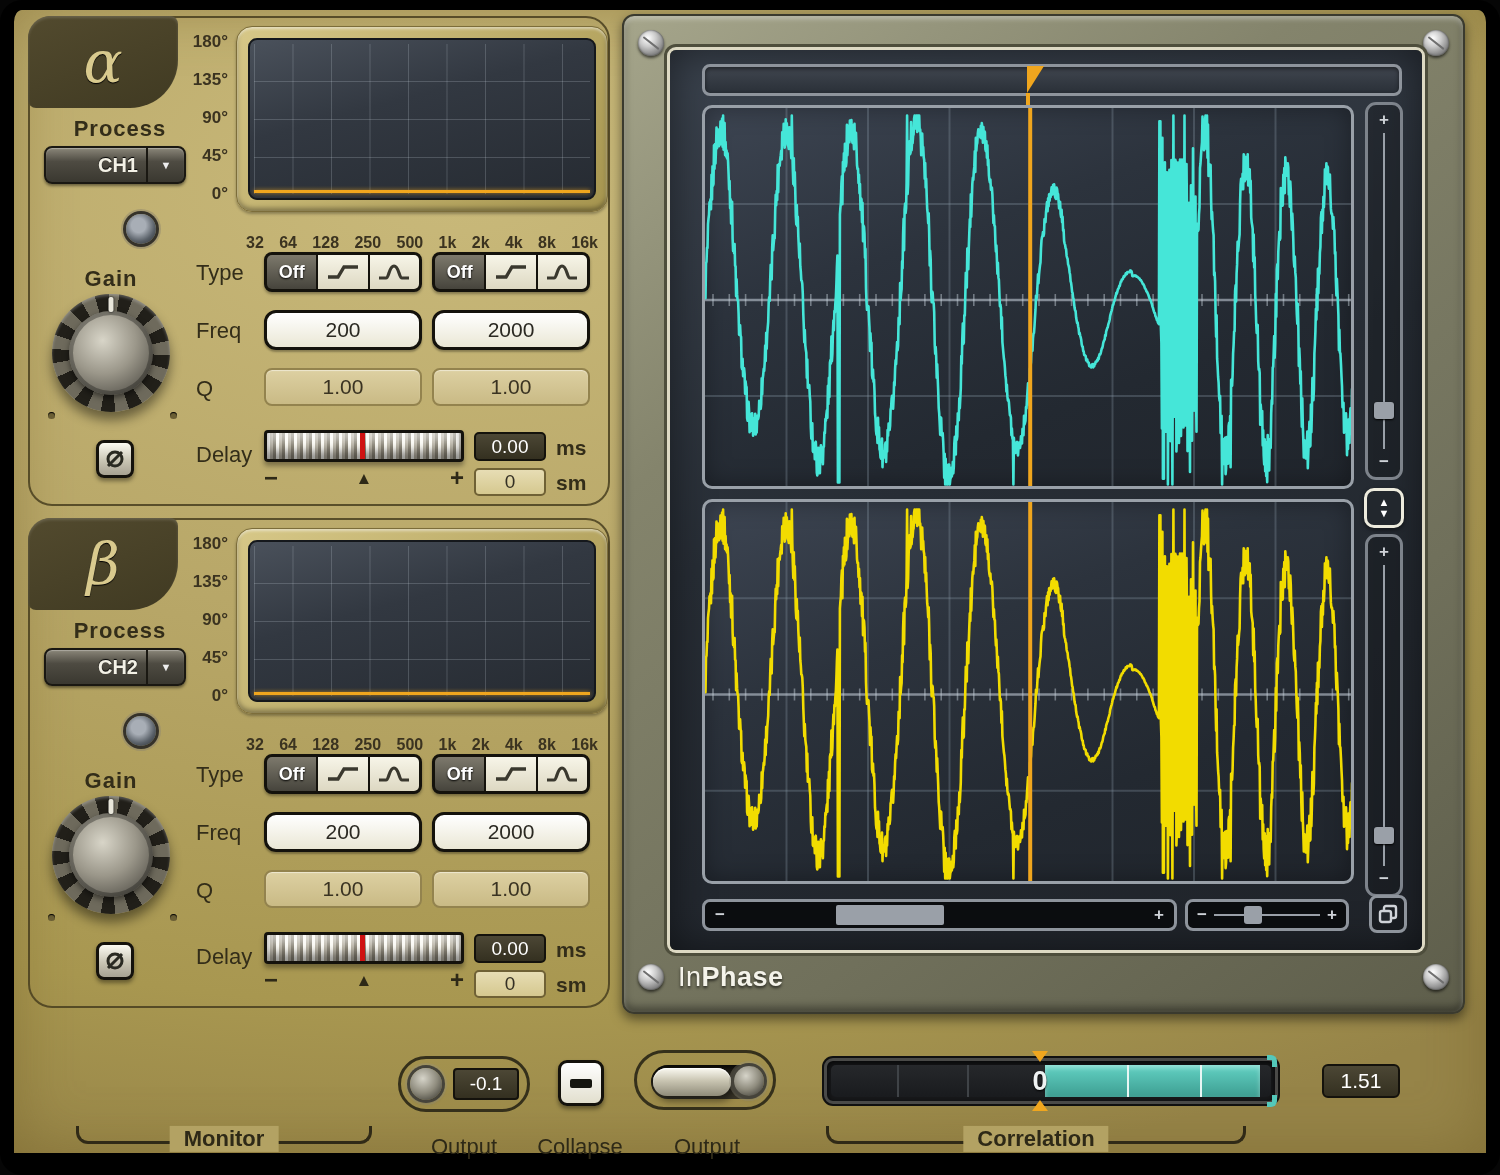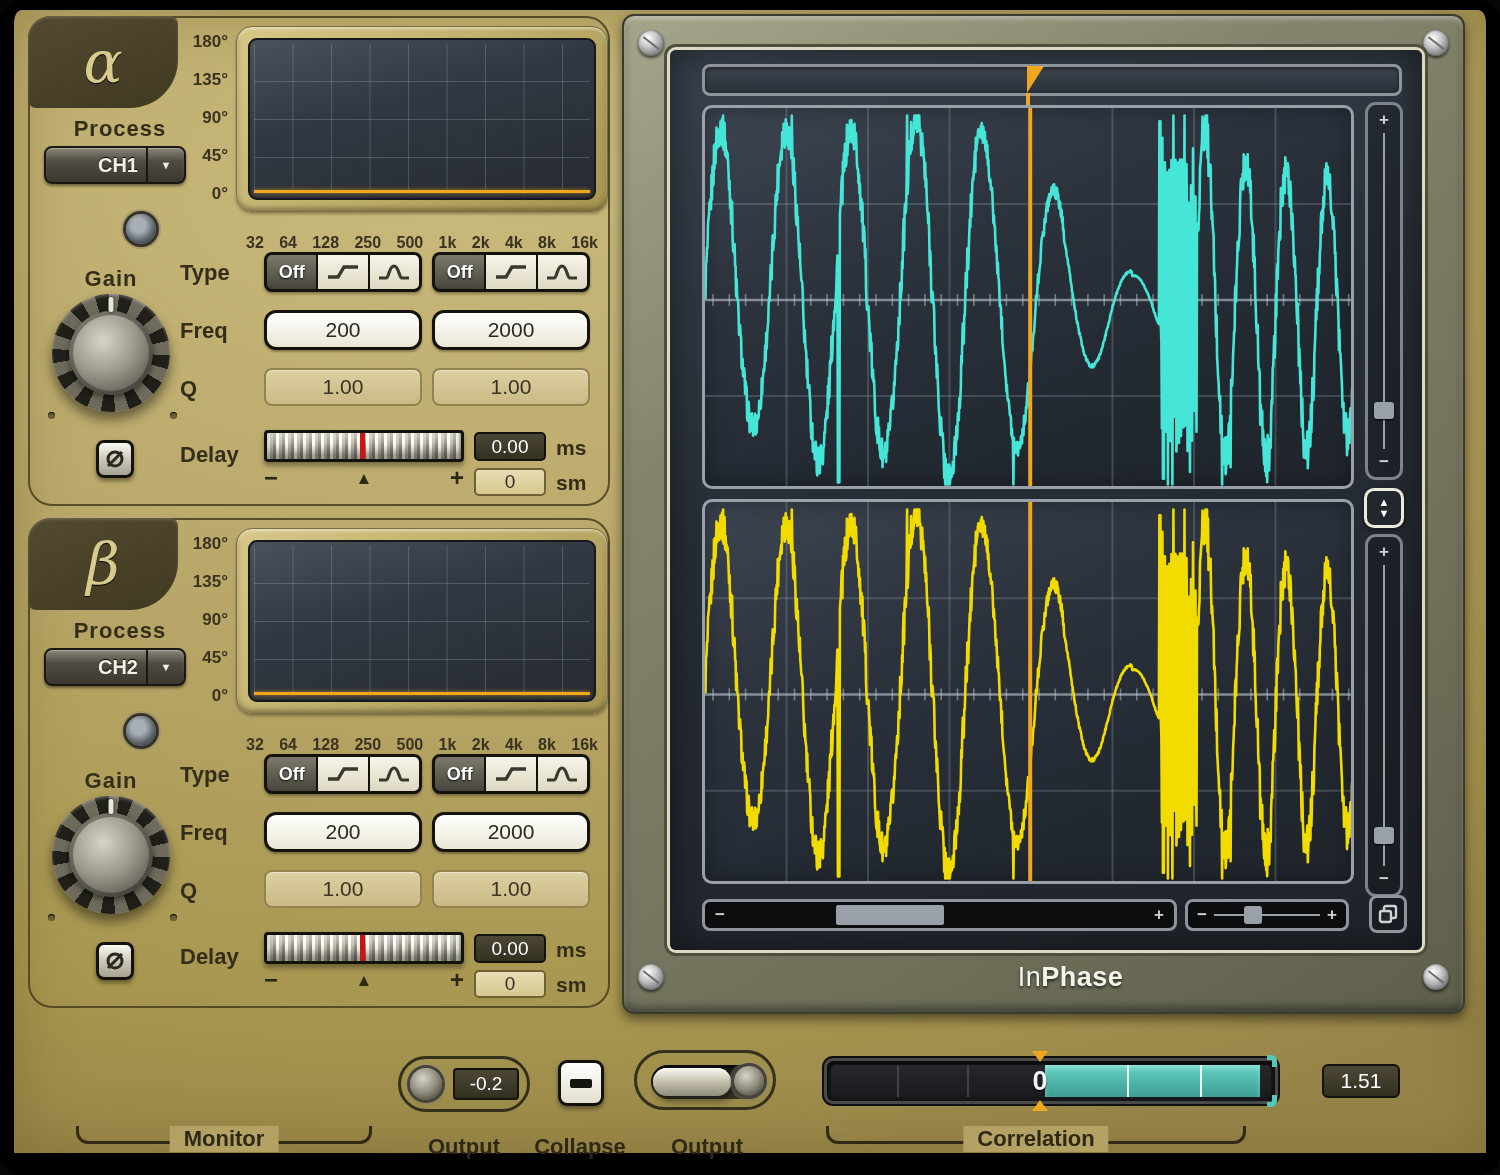--- a/index.html
+++ b/index.html
@@ -42,21 +42,21 @@
     background:linear-gradient(165deg,#4a515b 0%,#323841 40%,#262b32 100%);
     background-size:cover;overflow:hidden;}
   .graph-grid{position:absolute;inset:4px;
     background-image:linear-gradient(90deg,rgba(200,210,220,.22) 1px,transparent 1px),linear-gradient(0deg,rgba(200,210,220,.22) 1px,transparent 1px);
     background-size:38.5px 38px;}
   .graph-zero{position:absolute;left:4px;right:4px;bottom:5px;height:3px;background:#f0a61e;box-shadow:0 0 4px rgba(240,166,30,.7);}
   .yticks{position:absolute;left:138px;top:14px;width:60px;height:172px;display:flex;flex-direction:column;justify-content:space-between;align-items:flex-end;}
   .yticks span{font-weight:bold;font-size:17px;color:#3b3320;}
   .xticks{position:absolute;left:216px;top:196px;width:352px;display:flex;justify-content:space-between;}
   .xticks span{font-weight:bold;font-size:16px;color:#3b3320;margin-top:20px;}
-  .row-lbl{position:absolute;left:150px;width:76px;text-align:left;font-weight:bold;font-size:22px;color:#332d19;}
+  .row-lbl{position:absolute;left:166px;width:76px;text-align:left;font-weight:normal;font-size:22px;color:#332d19;}
   .tgroup{position:absolute;top:234px;width:158px;height:40px;display:flex;gap:2px;border:3px solid #14120c;border-radius:8px;background:#14120c;overflow:hidden;box-shadow:0 2px 3px rgba(0,0,0,.35);}
   .tbtn{flex:1;display:flex;align-items:center;justify-content:center;background:linear-gradient(180deg,#f7f5e8,#ddd8c2);}
   .tbtn.off{background:linear-gradient(180deg,#7d796c,#46443c);}
   .tbtn.off span{color:#fff;font-weight:bold;font-size:18px;text-shadow:0 1px 2px #000;}
   .field{position:absolute;display:flex;align-items:center;justify-content:center;}
   .f-white{background:linear-gradient(180deg,#ffffff,#eae7d5);border:3px solid #14120c;border-radius:12px;box-shadow:0 2px 2px rgba(0,0,0,.3);color:#2b2922;font-size:21px;}
   .f-tan{background:linear-gradient(180deg,#ddd0a2,#c9ba85);border:2px solid #93834e;border-radius:8px;color:#3a3322;font-size:21px;box-shadow:inset 0 1px 1px rgba(255,255,255,.5);}
   .f-dark{background:linear-gradient(180deg,#4c4735,#343020);border:2px solid #14120c;border-radius:5px;color:#fff;font-size:19px;}
   .f-light{background:linear-gradient(180deg,#e7ddb4,#d5c88f);border:2px solid #6f6135;border-radius:5px;color:#343024;font-size:19px;}
   .wheel{position:absolute;left:234px;top:412px;width:200px;height:32px;border:3px solid #14120c;border-radius:4px;
@@ -93,21 +93,21 @@
   .linkbtn{position:absolute;left:694px;top:438px;width:40px;height:40px;border:3px solid #edebdd;border-radius:10px;background:#22272d;
     display:flex;flex-direction:column;align-items:center;justify-content:center;gap:1px;box-shadow:0 2px 4px rgba(0,0,0,.5);}
   .linkbtn span{color:#fff;font-size:11px;line-height:.85;}
   .hscroll{position:absolute;top:849px;height:32px;border:3px solid #8e949c;border-radius:8px;background:#0b0d0f;}
   .hscroll .sign{position:absolute;top:50%;transform:translateY(-50%);color:#cfd3d8;font-weight:bold;font-size:17px;}
   .hthumb{position:absolute;top:3px;bottom:3px;background:#9aa0a8;border-radius:2px;}
   .zrail{position:absolute;left:26px;right:26px;top:50%;height:2px;background:#9aa0a8;transform:translateY(-50%);}
   .zthumb{position:absolute;top:4px;width:18px;height:18px;background:#9aa0a8;border-radius:3px;}
   .copybtn{position:absolute;left:699px;top:845px;width:38px;height:38px;border:3px solid #8e949c;border-radius:8px;background:rgba(16,20,24,.35);
     display:flex;align-items:center;justify-content:center;}
-  .logo{position:absolute;left:16px;right:0;top:946px;text-align:center;color:#f4f3ea;font-size:27px;text-shadow:0 2px 3px rgba(0,0,0,.65);letter-spacing:.5px;margin-left:38px;}
+  .logo{position:absolute;left:16px;right:0;top:946px;color:#f4f3ea;font-size:27px;text-shadow:0 2px 3px rgba(0,0,0,.65);letter-spacing:.5px;margin-left:38px;}
   .logo .b{font-weight:bold;}
 
   
   .monbase{position:absolute;left:16px;top:1028px;width:360px;height:86px;background:#16140e;border-radius:8px;
     display:grid;grid-template-columns:1fr 1fr;grid-template-rows:1fr 1fr;gap:3px;padding:3px;}
   .mon-btn{position:relative;background:linear-gradient(180deg,#7b776a,#55524a 45%,#3b3931);border:1px solid #14120c;border-radius:6px;
     box-shadow:inset 0 1px 1px rgba(255,255,255,.35), 0 2px 2px rgba(0,0,0,.4);
     color:#f3f1e6;font-weight:bold;font-size:21px;display:flex;align-items:center;justify-content:center;text-shadow:0 -1px 1px rgba(0,0,0,.6);}
   .mon-led{position:absolute;left:9px;top:50%;transform:translateY(-50%);width:20px;height:20px;border-radius:4px;border:2px solid #101010;
     background:repeating-linear-gradient(45deg,#cfcfdd 0 3px,#9a9aac 3px 6px);box-shadow:inset 0 1px 2px rgba(255,255,255,.5);}
@@ -116,21 +116,21 @@
   .bracket i{position:absolute;left:50%;top:100%;transform:translate(-50%,-58%);font-style:normal;font-weight:bold;font-size:22px;color:#2e2917;background:#b3a263;padding:0 14px;white-space:nowrap;}
   .stadium{position:absolute;border:3px solid #35301b;border-radius:34px;}
   .sknob{position:absolute;border-radius:50%;background:radial-gradient(circle at 40% 33%, #d6d4c9, #8f8c7e 50%, #55534a 80%, #3a3831);
     box-shadow:0 0 0 3px #45433a, 0 0 0 5px #97938450, 0 2px 4px rgba(0,0,0,.5);}
   .collapse-btn{position:absolute;left:544px;top:1050px;width:46px;height:46px;border:3px solid #14120c;border-radius:9px;
     background:linear-gradient(180deg,#ffffff,#e2dfce);box-shadow:0 3px 4px rgba(0,0,0,.4);display:flex;align-items:center;justify-content:center;}
   .collapse-btn i{display:block;width:22px;height:9px;background:#15150f;border-radius:2px;}
   .lever-recess{position:absolute;left:14px;top:12px;width:112px;height:34px;border-radius:18px;background:linear-gradient(180deg,#191711,#3c382a);box-shadow:inset 0 3px 5px rgba(0,0,0,.7);}
   .lever{position:absolute;left:2px;top:3px;width:78px;height:28px;border-radius:15px;
     background:linear-gradient(180deg,#fbfaf2,#c9c5b2 45%,#8f8b79);box-shadow:3px 5px 7px rgba(0,0,0,.45), inset 0 1px 1px #fff;}
-  .blabel{position:absolute;top:1124px;font-weight:bold;font-size:22px;color:#2e2917;text-align:center;}
+  .blabel{position:absolute;top:1124px;font-weight:normal;font-size:22px;color:#2e2917;text-align:center;}
   .cmeter{position:absolute;left:810px;top:1048px;width:454px;height:46px;background:#17181a;border:3px solid #4a4a48;border-radius:9px;
     box-shadow:inset 0 2px 6px rgba(0,0,0,.8), 0 0 0 2px #101010;}
   .ctrack{position:absolute;inset:4px;border-radius:5px;background:linear-gradient(180deg,#26282b,#191b1e);overflow:hidden;}
   .cseg{position:absolute;top:0;bottom:0;width:2px;background:#3f4347;}
   .cfill{position:absolute;top:0;bottom:0;background:linear-gradient(180deg,#63d2c4,#3d9d91);box-shadow:inset 0 3px 5px rgba(255,255,255,.35);}
   .cfill .wseg{position:absolute;top:0;bottom:0;width:2px;background:#e8f6f4;}
   .czero{position:absolute;top:50%;transform:translate(-50%,-50%);color:#eef2f2;font-weight:bold;font-size:27px;text-shadow:0 1px 2px #000;}
   .cwedge{position:absolute;width:0;height:0;border-left:8px solid transparent;border-right:8px solid transparent;}
   .cwedge.topw{border-top:11px solid #f0a61e;top:-10px;}
   .cwedge.botw{border-bottom:11px solid #f0a61e;bottom:-10px;}
@@ -501,21 +501,21 @@
     </div>
     <div class="logo"><span>In</span><span class="b">Phase</span></div>
   </section>
 
   <div class="bracket" style="left:62px;width:296px;">
         <i>Monitor</i>
       </div>
 
   <div class="stadium" style="left:384px;top:1046px;width:132px;height:56px;">
     <div class="sknob" style="left:9px;top:9px;width:32px;height:32px;"></div>
-    <div class="field f-dark" style="left:52px;top:9px;width:66px;height:32px;border-radius:4px;">-0.2</div>
+    <div class="field f-dark" style="left:52px;top:9px;width:66px;height:32px;border-radius:4px;">-0.1</div>
   </div>
   <div class="blabel" style="left:384px;width:132px;">Output</div>
 
   <div class="collapse-btn">
         <i></i>
       </div>
   <div class="blabel" style="left:500px;width:132px;">Collapse</div>
 
   <div class="stadium" style="left:620px;top:1040px;width:142px;height:60px;">
     <div class="lever-recess">

